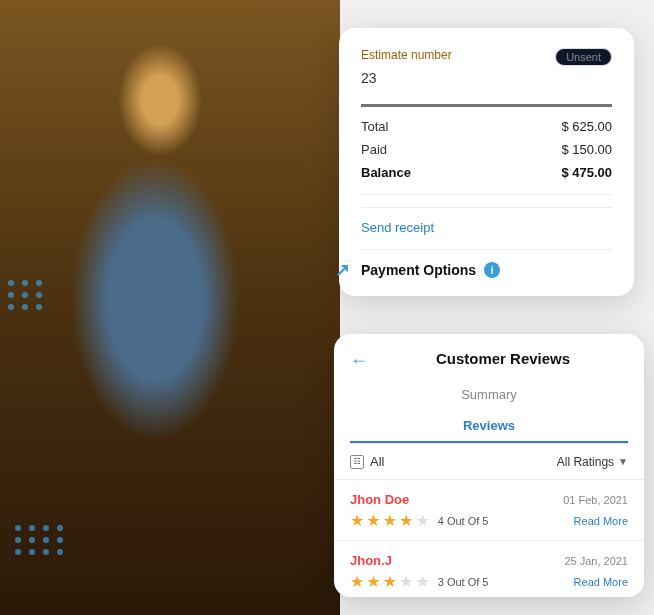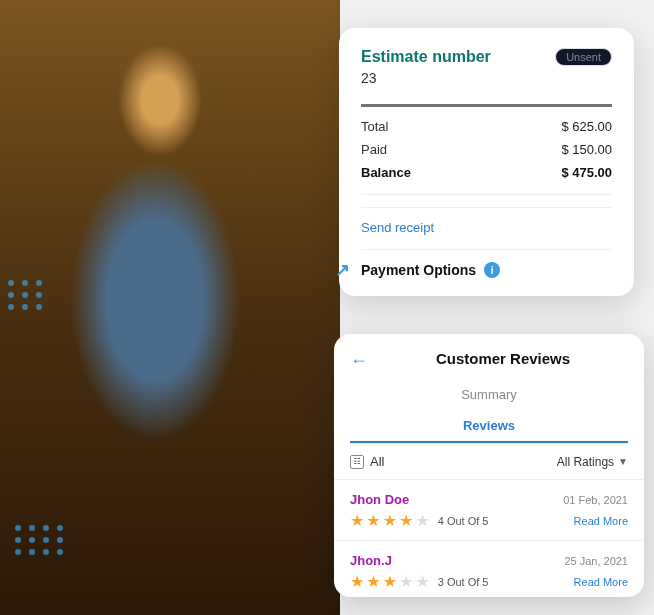--- a/index.html
+++ b/index.html
@@ -72,23 +72,23 @@
     }
 
     .estimate-header {
       display: flex;
       justify-content: space-between;
       align-items: flex-start;
       margin-bottom: 4px;
     }
 
     .estimate-title {
-      font-size: 16px;
-      font-weight: 700;
-      color: #0f766e;
+      font-size: 12px;
+      font-weight: 400;
+      color: #a16207;
     }
 
     .unsent-badge {
       background: #0f172a;
       border: 1px solid #ddd;
       border-radius: 20px;
       padding: 2px 10px;
       font-size: 11px;
       color: #888;
     }
@@ -275,21 +275,21 @@
     .review-top {
       display: flex;
       justify-content: space-between;
       align-items: center;
       margin-bottom: 4px;
     }
 
     .reviewer-name {
       font-size: 13px;
       font-weight: 600;
-      color: #a21caf;
+      color: #ef4444;
     }
 
     .review-date {
       font-size: 11px;
       color: #888;
       text-align: right;
     }
 
     .review-bottom {
       display: flex;

